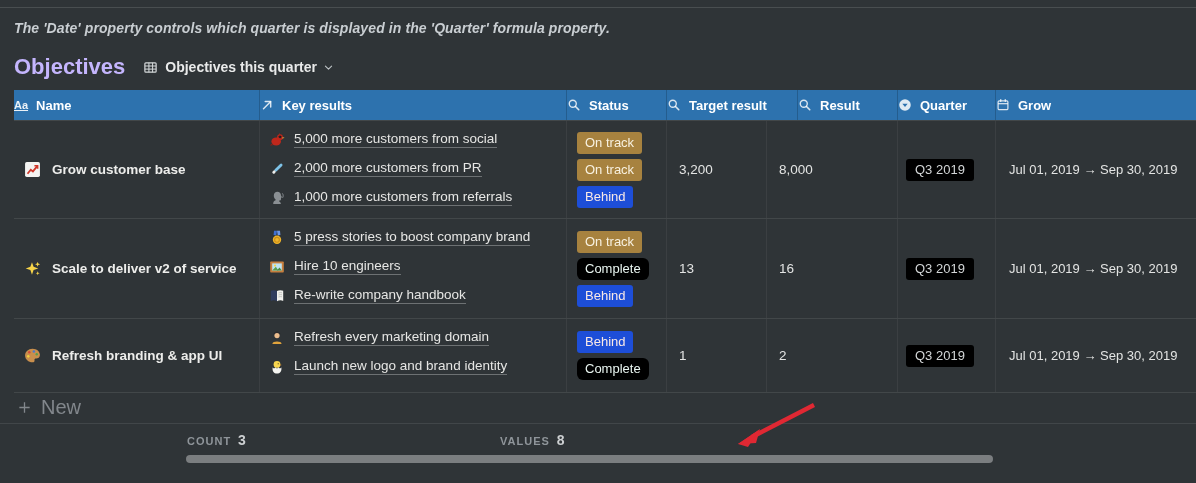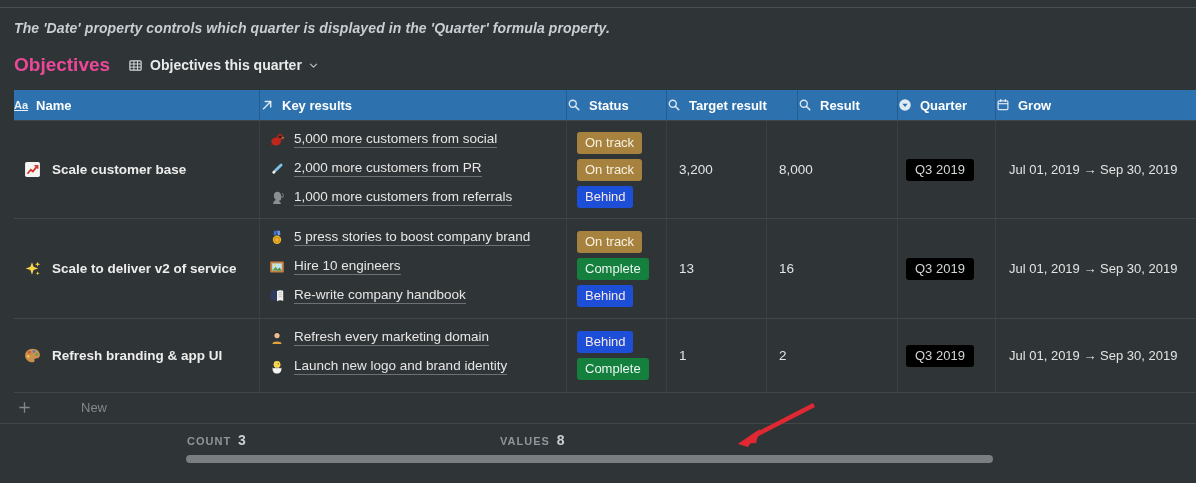--- a/index.html
+++ b/index.html
@@ -6,21 +6,21 @@
   html,body { background:#26292b; }
   .page {
     position:relative; width:1196px; height:483px;
     background:#2f3437; overflow:hidden;
     font-family:"Liberation Sans", sans-serif;
     color:#e7e7e5;
   }
   .topline { position:absolute; left:0; top:7px; width:1196px; height:1px; background:rgba(255,255,255,.13); }
   .caption { position:absolute; left:14px; top:20px; font-size:14px; font-style:italic; font-weight:700; color:#c9ced2; letter-spacing:.1px; }
   .titlebar { position:absolute; left:14px; top:54px; display:flex; align-items:center; }
-  .page-title { font-size:19px; font-weight:700; color:#ec4899; }
+  .page-title { font-size:22px; font-weight:700; color:#c4b5fd; }
   .view-select { display:flex; align-items:center; margin-left:18px; cursor:pointer; }
   .view-select .ico { display:inline-flex; margin-right:7px; color:#d3d7d9; }
   .view-label { font-size:14px; font-weight:700; color:#e9eaea; }
   .view-chevron { display:inline-flex; margin-left:6px; color:#bfc4c7; }
 
   .table { position:absolute; left:14px; top:90px; width:1182px; }
   .thead { display:flex; height:30px; background:#2d72ae; align-items:stretch; }
   .th { display:flex; align-items:center; border-left:1px solid rgba(0,0,0,.18); }
   .th:first-child { border-left:none; }
   .th .ico { display:inline-flex; margin-right:8px; color:rgba(255,255,255,.82); }
@@ -46,31 +46,31 @@
   .name-text { font-size:13.5px; font-weight:700; color:#ededeb; }
 
   .kr-cell { display:flex; flex-direction:column; justify-content:flex-start; gap:12px; padding:10px 6px 10px 9px; }
   .kr-line { display:flex; align-items:center; }
   .kr-ico { display:inline-flex; width:17px; margin-right:8px; }
   .kr-text { font-size:13.5px; color:#e6e6e4; border-bottom:1px solid rgba(255,255,255,.3); padding-bottom:1px; cursor:pointer; }
 
   .status-cell { display:flex; flex-direction:column; align-items:flex-start; gap:5px; padding:10px 0 10px 10px; justify-content:center; }
   .chip { font-size:13px; line-height:1; padding:4px 8px 5px; border-radius:3px; white-space:nowrap; }
   .chip[data-variant="on_track"] { background:#a7823f; color:#f8f1e0; }
-  .chip[data-variant="complete"] { background:#15803d; color:#eaf6f1; }
+  .chip[data-variant="complete"] { background:#000000; color:#eaf6f1;border-radius:6px; }
   .chip[data-variant="behind"]   { background:#1d4ed8; color:#f9e9e6; }
 
   .val-cell { display:flex; align-items:center; padding-left:12px; font-size:13.5px; color:#e3e4e3; }
   .quarter-cell { display:flex; align-items:center; padding-left:8px; }
   .pill { background:#000000; color:#d3d6d7; font-size:13px; padding:3px 9px 4px; border-radius:3px; }
   .date-cell { display:flex; align-items:center; padding-left:13px; font-size:13px; color:#e3e4e3; white-space:nowrap; }
 
   .new-row { display:flex; align-items:center; height:30px; border-top:1px solid rgba(255,255,255,.095); color:#82878c; cursor:pointer; }
   .new-row .ico { display:inline-flex; margin:0 9px 0 3px; }
-  .new-label { font-size:13px;margin-left:40px; }
+  .new-label { font-size:20px; }
 
   .footer { position:absolute; left:0; top:423px; width:1196px; height:60px; border-top:1px solid rgba(255,255,255,.09); }
   .agg { position:absolute; top:8px; display:flex; align-items:baseline; cursor:pointer; }
   .agg-count { left:187px; } .agg-values { left:500px; }
   .agg-label { font-size:11px; letter-spacing:1px; color:#8f959a; font-weight:700; }
   .agg-value { font-size:14px; color:#cdd0d2; margin-left:7px; font-weight:700; }
   .scrollbar { position:absolute; left:186px; top:31px; width:807px; height:8px; border-radius:4px; background:#7b7e80; cursor:pointer; }
 
   .arrow-overlay { position:absolute; left:720px; top:395px; width:120px; height:62px; pointer-events:none; }
   svg.i { display:block; }
@@ -172,21 +172,21 @@
 
     <div class="trow r1">
       <div class="cell col-name name-cell">
         <span class="name-ico">
             <svg class="i" width="17" height="17" viewBox="0 0 16 16" fill="none">
               <rect x="1" y="1" width="14" height="14" rx="1.6" fill="#f4f4f2"></rect>
               <path d="M3.3 12 L6.4 8.2 L8.4 9.8 L12.6 4.6" stroke="#d0382b" stroke-width="1.7" fill="none"></path>
               <path d="M9.8 4.4 H12.8 V7.4" stroke="#d0382b" stroke-width="1.5" fill="none"></path>
             </svg>
           </span>
-        <span class="name-text">Scale customer base</span>
+        <span class="name-text">Grow customer base</span>
       </div>
       <div class="cell col-kr kr-cell">
         <span class="kr-line">
           <span class="kr-ico">
               <svg class="i" width="16" height="16" viewBox="0 0 16 16" fill="none">
                 <path d="M2.6 11.8 L0.8 13.6 L4.4 13.2 Z" fill="#8c1f16"></path>
                 <ellipse cx="7.2" cy="9.4" rx="4.8" ry="4" fill="#c0271b"></ellipse>
                 <circle cx="11" cy="5.2" r="2.9" fill="#c0271b"></circle>
                 <path d="M9.4 4.4 C10 3.4 11.8 3.2 12.4 4.4 L12 6.2 L10 6 Z" fill="#2a2424"></path>
                 <circle cx="11.8" cy="4.8" r="0.55" fill="#111"></circle>

